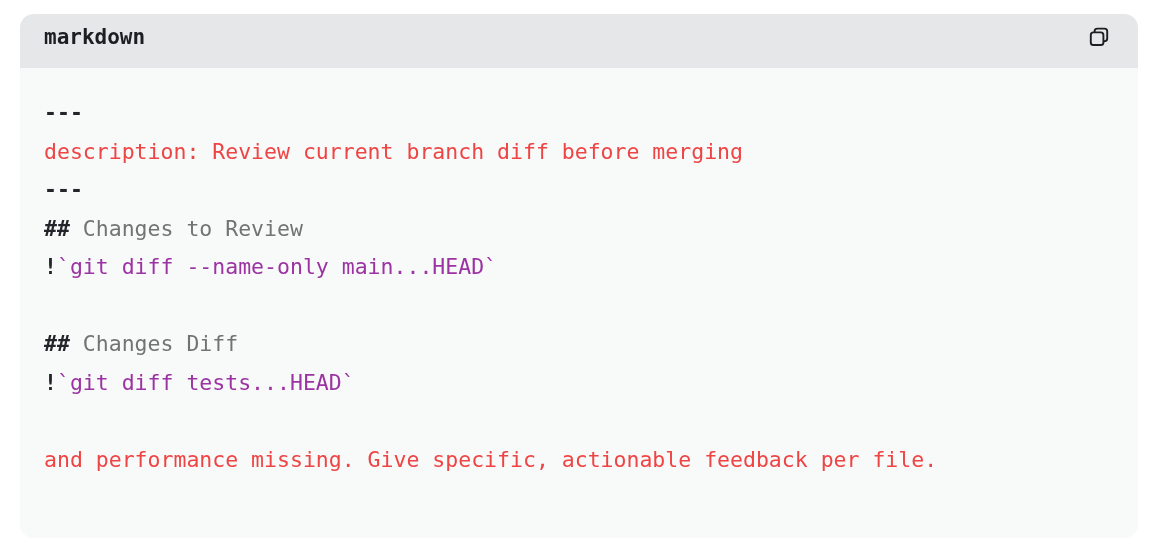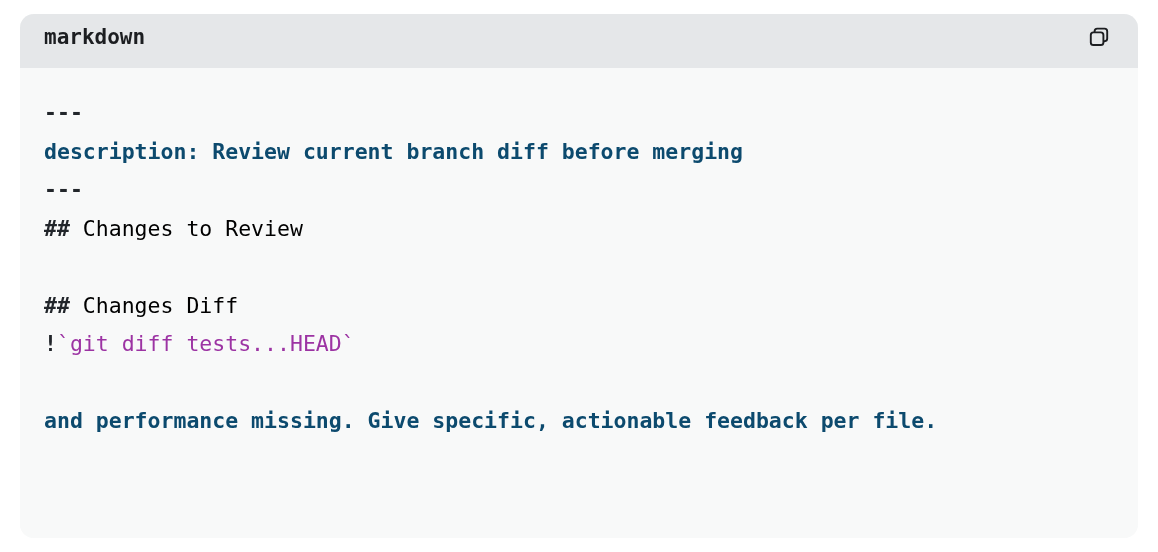--- a/index.html
+++ b/index.html
@@ -79,23 +79,23 @@
   .code-line {
     font-family: "DejaVu Sans Mono", "Liberation Mono", monospace;
     font-size: 21.5px;
     line-height: 38.5px;
     color: #22262b;
     white-space: pre;
     letter-spacing: 0px;
   }
   .code-line.blank { color: transparent; }
 
-  .tok-plain  { color: #0c4a6e; font-weight: bold; }
+  .tok-plain  { color: #ef4444; }
   .tok-punct  { color: #22262b; font-weight: 600; }
-  .tok-head   { color: #000000; }
+  .tok-head   { color: #737373; }
   .tok-code   { color: #9c33a3; }
   .tok-rule   { color: #22262b; font-weight: 600; }
 </style>
 </head>
 <body>
 
 <div id="canvas">
 
   <div class="code-card">
 
@@ -111,20 +111,21 @@
         </span>
       </button>
     </div>
 
     <div class="card-body">
       <div id="code-lines">
           <div class="code-line"><span class="tok-rule">---</span></div>
           <div class="code-line"><span class="tok-plain">description: Review current branch diff before merging</span></div>
           <div class="code-line"><span class="tok-rule">---</span></div>
           <div class="code-line"><span class="tok-punct">## </span><span class="tok-head">Changes to Review</span></div>
+          <div class="code-line"><span class="tok-punct">!</span><span class="tok-code">`git diff --name-only main...HEAD`</span></div>
           <div class="code-line blank"><span class="tok-plain"> </span></div>
           <div class="code-line"><span class="tok-punct">## </span><span class="tok-head">Changes Diff</span></div>
           <div class="code-line"><span class="tok-punct">!</span><span class="tok-code">`git diff tests...HEAD`</span></div>
           <div class="code-line blank"><span class="tok-plain"> </span></div>
           <div class="code-line"><span class="tok-plain">and performance missing. Give specific, actionable feedback per file.</span></div>
         </div>
     </div>
 
   </div>
 </div>

